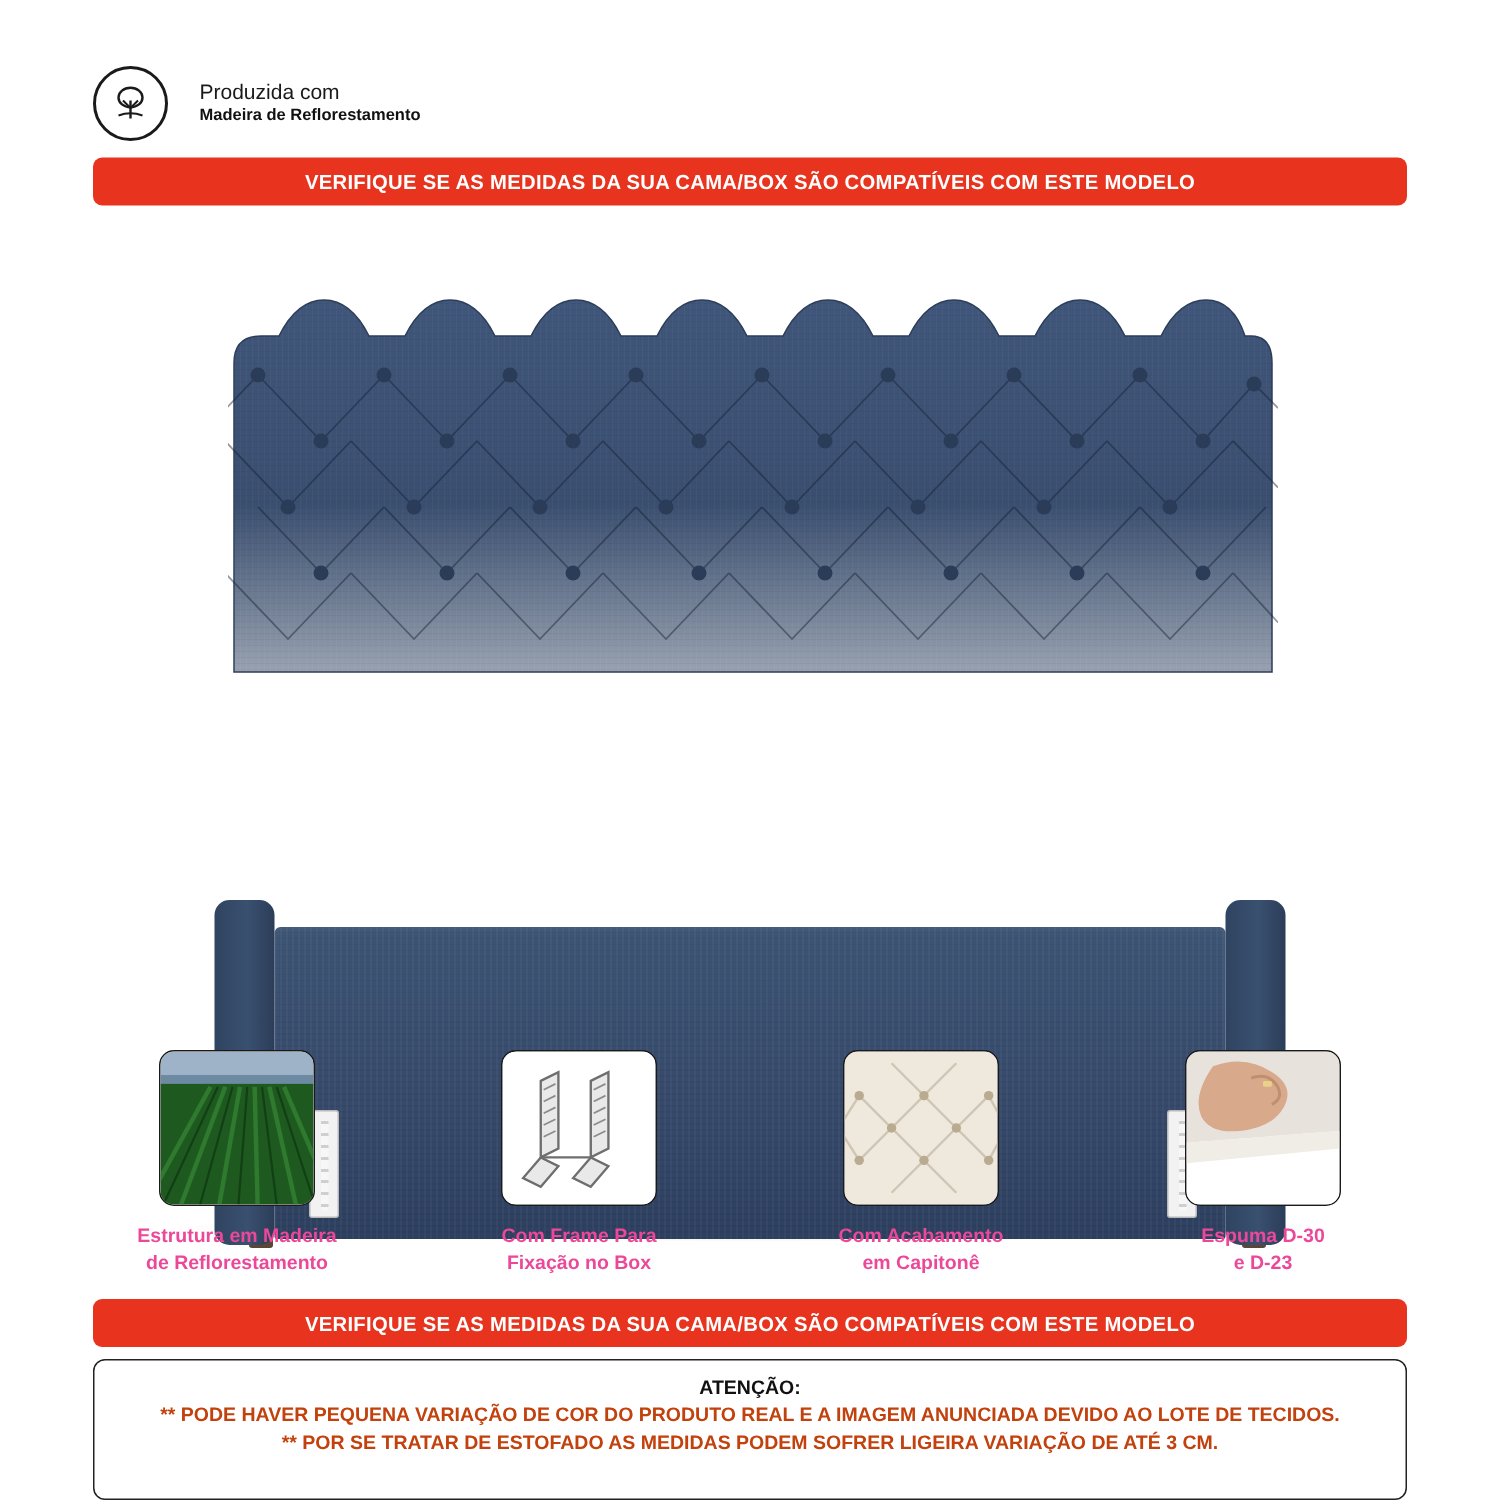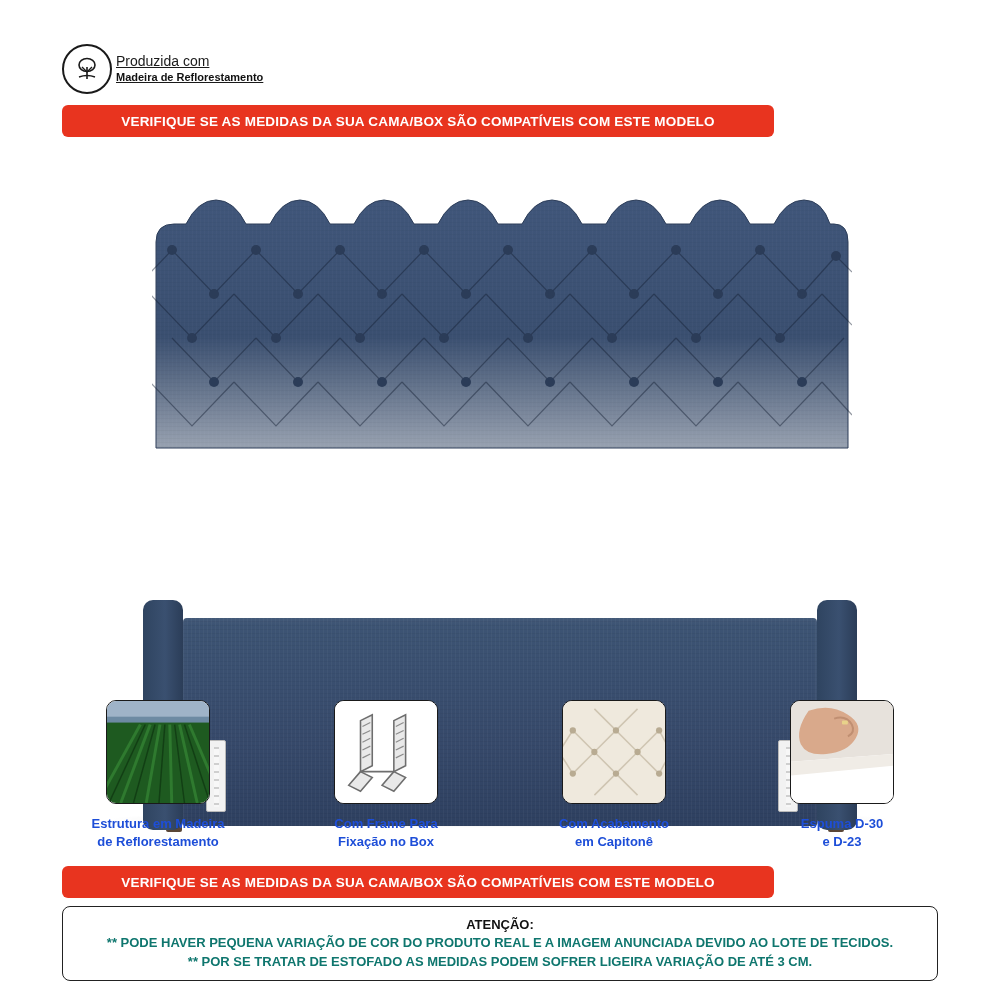--- a/index.html
+++ b/index.html
@@ -16,22 +16,21 @@
     background: #ffffff;
     overflow: hidden;
   }
 
   
   .eco-badge {
     position: absolute;
     left: 62px; top: 44px;
     display: flex;
     align-items: center;
-    gap: 4px;
-    text-decoration: underline;
+    gap: 21px;
   }
   .eco-icon {
     width: 50px; height: 50px;
     border: 2px solid #1a1a1a;
     border-radius: 50%;
     display: flex; align-items: center; justify-content: center;
   }
   .eco-text-1 {
     font-size: 14px;
     color: #1a1a1a;
@@ -41,21 +40,21 @@
     font-size: 11px;
     font-weight: bold;
     color: #111111;
     line-height: 1.25;
   }
 
   
   .red-banner {
     position: absolute;
     left: 62px;
-    width: 712px;
+    width: 876px;
     height: 32px;
     background: #e8341f;
     border-radius: 6px;
     color: #ffffff;
     font-size: 13.5px;
     font-weight: bold;
     letter-spacing: 0.2px;
     display: flex;
     align-items: center;
     justify-content: center;
@@ -154,48 +153,48 @@
     background: #ffffff;
     display: flex; align-items: center; justify-content: center;
     position: relative;
   }
   .feature-label {
     margin-top: 11px;
     font-size: 13px;
     font-weight: bold;
     text-align: center;
     line-height: 1.35;
-    color: #1d4ed8;
+    color: #ec4899;
     white-space: pre-line;
   }
 
   
   .field-img { width: 100%; height: 100%; display: block; }
 
   
   .attention {
     position: absolute;
     left: 62px; top: 906px;
     width: 876px;
     border: 1.4px solid #222222;
     border-radius: 8px;
-    padding: 10px 14px 8px 14px;
+    padding: 10px 14px 27px 14px;
     text-align: center;
     background: #ffffff;
   }
   .attention .att-title {
     font-size: 13px;
     font-weight: bold;
     color: #111111;
     margin-bottom: 2px;
   }
   .attention .att-line {
     font-size: 13px;
     font-weight: bold;
-    color: #0f766e;
+    color: #c2410c;
     line-height: 1.45;
   }
 </style>
 </head>
 <body>
 
 <div class="page">
 
   <div class="eco-badge">
     <span class="eco-icon">

